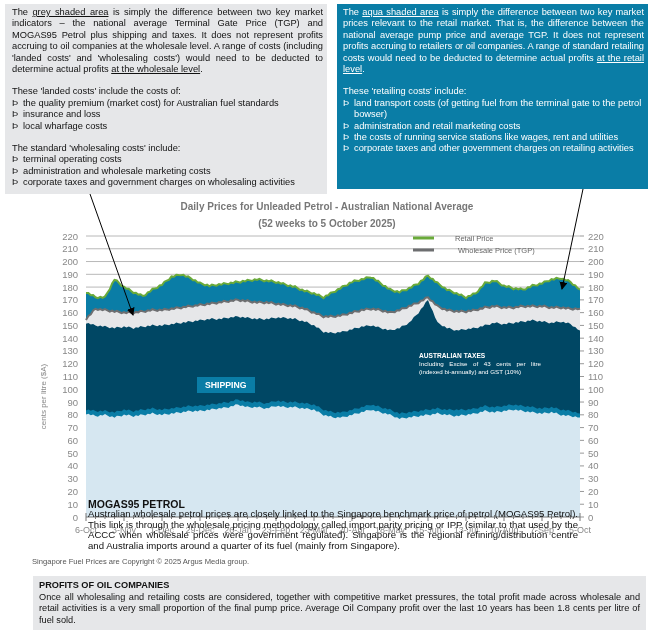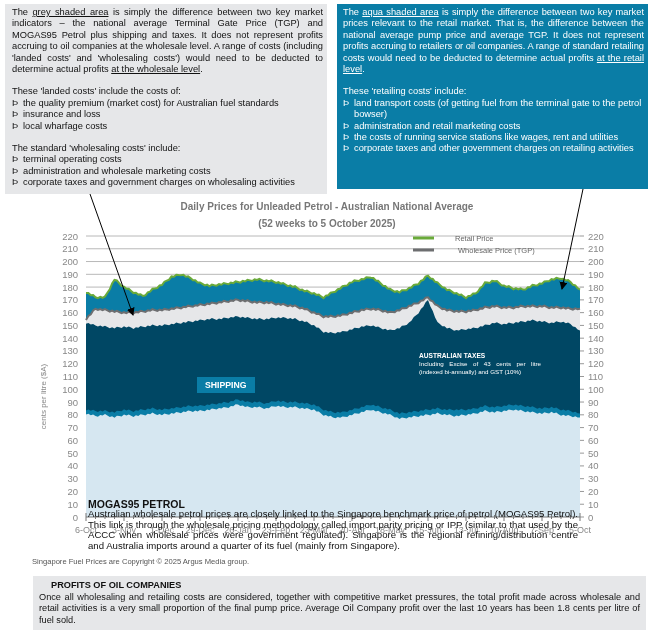--- a/index.html
+++ b/index.html
@@ -10,21 +10,21 @@
   .u{text-decoration:underline;}
   .gap{height:11px;}
   .bl{display:flex;}
   .bl .b{width:11px;flex:none;}
   .chart-title{position:absolute;left:0;width:654px;text-align:center;color:#777;font-weight:bold;font-size:10px;}
   svg{position:absolute;left:0;top:0;}
   .mogas{position:absolute;left:88px;top:467px;width:490px;font-size:9.6px;line-height:10.4px;color:#111;margin-top:32px;}
   .mogas .h{font-weight:bold;font-size:10.5px;}
   .copy{position:absolute;left:32px;top:557px;font-size:7.6px;color:#555;}
   .profits{position:absolute;left:33px;top:576px;width:613px;height:54px;background:#e6e7e9;box-sizing:border-box;padding:4px 6px;font-size:9.2px;line-height:11.6px;}
-  .profits .h{font-weight:bold;margin-left:12px;}
+  .profits .h{font-weight:bold;}
   .ship{position:absolute;left:159px;top:377px;background:#0a7da6;color:#fff;font-weight:bold;font-size:8.7px;padding:3px 8px;margin-left:38px;}
   .taxes{position:absolute;left:419px;top:352px;color:#fff;font-size:6.2px;line-height:8px;width:122px;}
   .taxes .h{font-weight:bold;font-size:6.6px;}
 </style>
 </head>
 <body>
 
 <div class="box-grey">
   <div class="just"><span>The </span><span class="u">grey shaded area</span><span> is simply the difference between two key market indicators – the national average Terminal Gate Price (TGP) and MOGAS95 Petrol plus shipping and taxes. It does not represent profits accruing to oil companies at the wholesale level. A range of costs (including 'landed costs' and 'wholesaling costs') would need to be deducted to determine actual profits </span><span class="u">at the wholesale level</span><span>.</span></div>
   <div class="gap"></div>

